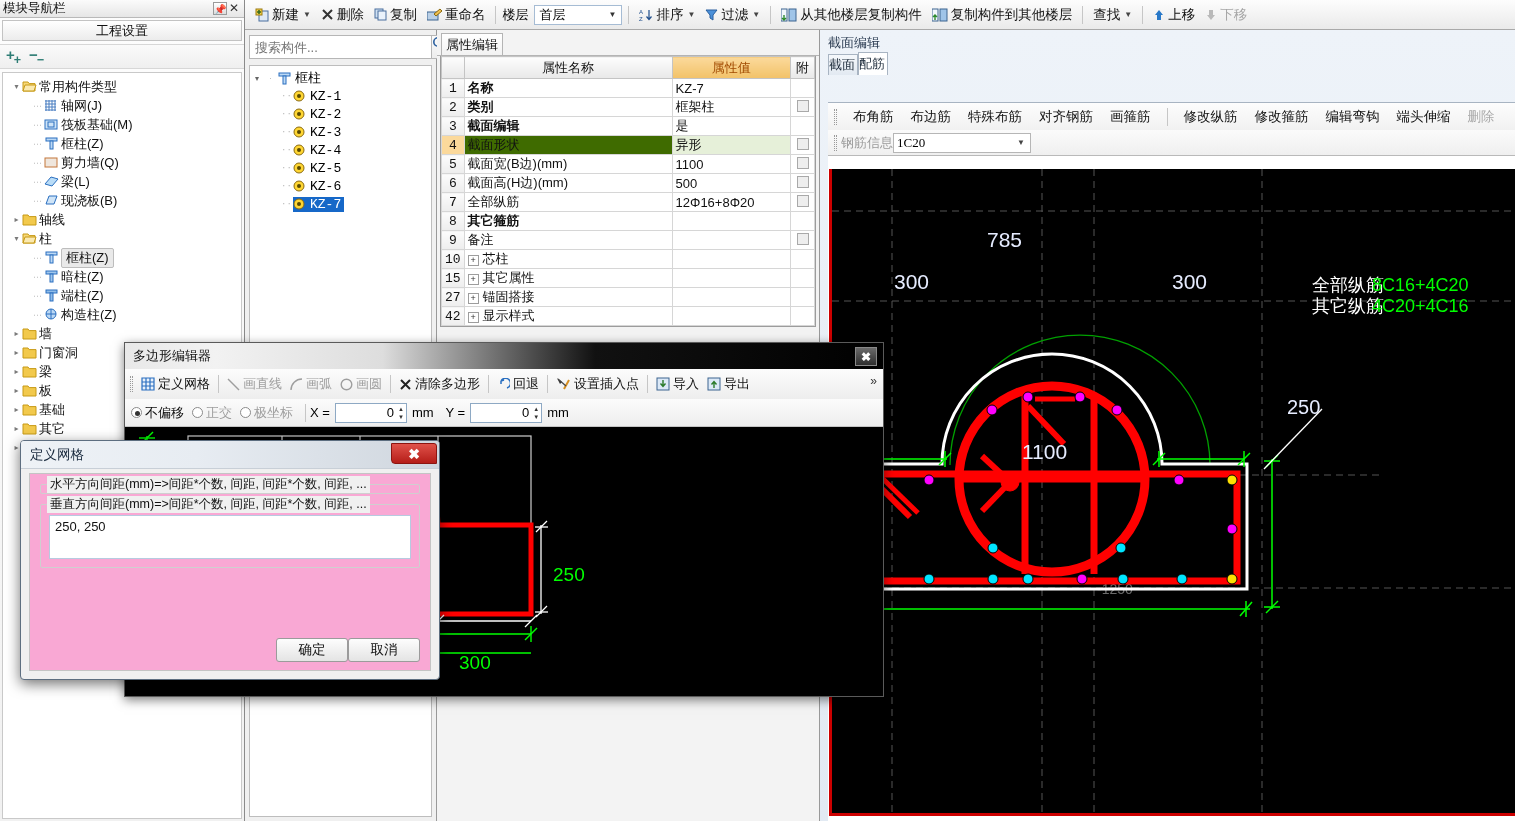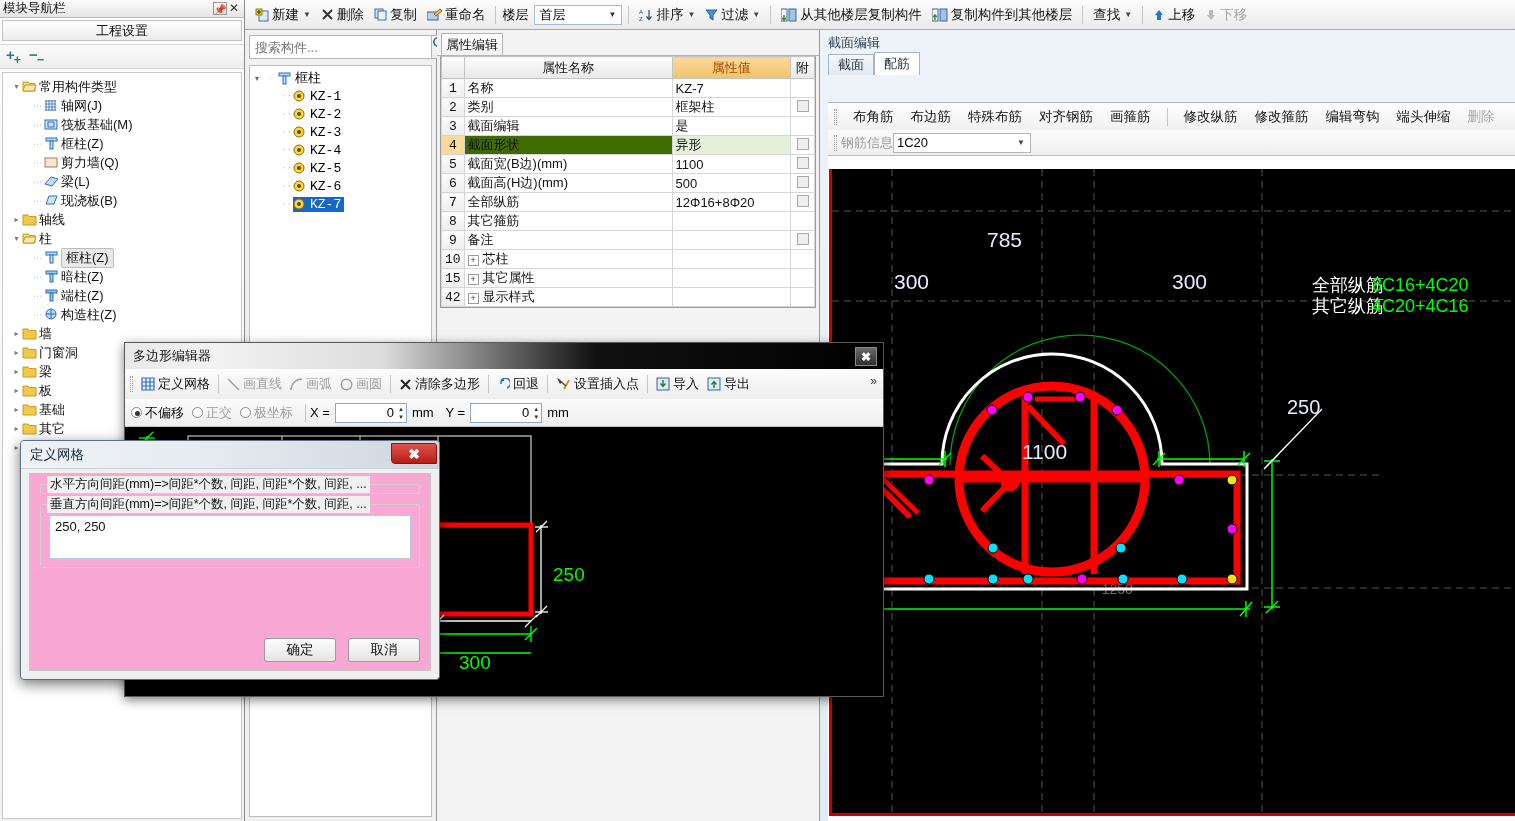--- a/index.html
+++ b/index.html
@@ -62,49 +62,49 @@
   #ptable { margin:0 3px; background:#fff; border:1px solid #9c9c9c; border-top:none; }
   #ptable table { border-collapse:collapse; width:100%; font-size:13px;border-radius:30px;}
   #ptable th { background:linear-gradient(#fdfdfd,#e8e8e8); border:1px solid #c4c4c4; height:22px;
      font-weight:normal; color:#111;}
   #ptable th.pv { background:linear-gradient(#fbd99b,#f2c268); color:#a14a00;margin-left:36px; }
   #ptable td { border:1px solid #d6d6d6; height:18.8px; padding:0 3px; color:#111; font-size:13px;}
   td.num { width:22px; text-align:center; background:linear-gradient(#fcfcfc,#ededed); color:#333;
      font-family:"Liberation Mono",monospace; font-size:12px;}
   td.num.hl { background:#fbd99b; color:#7a3a00;}
   td.nm { width:215px; }
-  td.nm.blue { color:#1111cc; }
+  td.nm.blue { color:#1111cc;font-weight:bold; }
   td.nm.gray { color:#8e8e8e; }
   td.nm.green { background:#3f6b00; color:#fff; }
   td.val { width:120px; }
   td.val.gray { color:#9e9e9e;}
   td.val.greenbg { background:#e6f0d9;}
   td.att { width:24px; text-align:center;}
   .minibox { display:inline-block; width:12px; height:12px; border:1px solid #a9a9a9; background:#eeeeee;}
   .expander { display:inline-block; width:11px; height:11px; border:1px solid #9d9d9d; background:#fff;
      font-size:9px; line-height:9px; text-align:center; color:#333; margin-right:4px;}
   
   #secwrap { position:absolute; left:820px; top:30px; width:695px; height:791px;
       background:linear-gradient(#eef3f9,#e2eaf3); }
   #sectitle { height:22px; padding:4px 0 0 8px; font-size:13px; color:#2b3c52;}
   #sectabs { display:flex; padding-left:8px; height:23px; align-items:flex-end;}
-  .stab { width:46px; height:21px; border:1px solid #a8b4c2; background:linear-gradient(#f5f8fb,#e2e9f1);
-     font-size:13px; text-align:center; line-height:20px; color:#1d2b3a; border-bottom:none;}
+  .stab { width:30px; height:21px; border:1px solid #a8b4c2; background:linear-gradient(#f5f8fb,#e2e9f1);
+     font-size:13px; text-align:left; line-height:20px; color:#1d2b3a; border-bottom:none;}
   .stab.active { background:#ffffff; height:23px; line-height:22px;}
   #secbody { position:absolute; left:8px; top:72px; right:0; bottom:0; background:#fff; border-top:1px solid #a8b4c2;}
   #secbar { height:27px; display:flex; align-items:center; padding-left:6px; gap:7px;
      background:linear-gradient(#fdfdfd,#f1f1f1); }
   .sbitem { font-size:13.5px; color:#111; padding:0 5px; white-space:nowrap;}
   .sbitem.dim { color:#a8a8a8; }
   .grip { width:3px; height:16px; border-left:1px dotted #9a9a9a; border-right:1px dotted #9a9a9a; margin-right:4px;}
   #secbar2 { height:26px; display:flex; align-items:center; padding-left:6px;
      background:linear-gradient(#fbfbfb,#efefef); border-bottom:1px solid #b9b9b9;}
   .lblgray { font-size:13px; color:#9a9a9a; margin-right:0px;}
   .combo { width:138px; height:20px; border:1px solid #b6b6b6; background:#fff; display:flex; align-items:center;
-    padding-left:3px; font-size:13px; position:relative;}
+    padding-left:3px; font-size:13px; position:relative;font-family:Liberation Serif, serif;}
   .combo .cb { position:absolute; right:1px; top:1px; width:16px; height:16px; font-size:8px; text-align:center; line-height:16px; color:#444;}
   
   #cad { position:absolute; left:829px; top:169px; width:686px; height:644px; background:#000;
      border-left:3px solid #cc0000; overflow:hidden;}
   #cadbottom { position:absolute; left:829px; top:813px; width:686px; height:3px; background:#cc0000;}
   
   #polydlg { position:absolute; left:124px; top:342px; width:760px; height:355px;
      background:#000; border:1px solid #5a5a5a; box-shadow:0 3px 10px rgba(0,0,0,.5); }
   #polytitle { height:26px; background:linear-gradient(to right,#e8e8e8 0%,#f2f2f2 12%,#dddddd 34%,#111 62%,#000 100%);
      display:flex; align-items:center; }
@@ -136,21 +136,21 @@
   #gridtitle .t { font-size:13.5px; color:#15263a; padding-left:9px; flex:1;}
   #gridclose { width:46px;height:21px;margin-right:2px;margin-top:-3px;
      background:linear-gradient(#e0524a,#b51d18); border:1px solid #8c1410; border-radius:0 3px 0 4px;
      color:#fff; font-size:14px; font-weight:bold; text-align:center; line-height:20px;}
   #gridbody { position:absolute; left:8px; top:32px; right:8px; bottom:8px;
      background:#f9a8d4; border:1px solid #c4c4c4;}
   .fldset { margin:10px 10px 0 10px; border:1px solid #cfcfcf; border-radius:2px; padding:0 8px 8px 8px; position:relative;}
   .fldlegend { position:absolute; top:-9px; left:6px; background:#f0f0f0; padding:0 3px; font-size:12.5px; color:#111; white-space:nowrap;}
   .fldinput { margin-top:10px; height:44px; border:1px solid #b6cbe0; background:#fff; font-size:13px;
      padding:3px 5px; font-family:"Liberation Sans",sans-serif; color:#111; }
-  #gridbtns { position:absolute; right:10px; bottom:8px; display:flex; gap:12px;}
+  #gridbtns { position:absolute; right:10px; bottom:8px; display:flex; }
   .gbtn { width:72px;height:24px;border:1px solid #9b9b9b;border-radius:3px;
      background:linear-gradient(#fdfdfd,#e4e4e4); font-size:13.5px; text-align:center; line-height:22px; color:#111;}
   svg { display:block; }
 </style>
 </head>
 <body>
 
 <div id="modnav">
   <div id="modnav-title">
     <span class="t">模块导航栏</span>
@@ -632,20 +632,26 @@
           </tr>
           <tr>
             <td class="num">10</td>
             <td class="nm gray"><span class="expander">+</span>芯柱</td>
             <td class="val gray"></td>
             <td class="att"></td>
           </tr>
           <tr>
             <td class="num">15</td>
             <td class="nm gray"><span class="expander">+</span>其它属性</td>
+            <td class="val gray"></td>
+            <td class="att"></td>
+          </tr>
+          <tr>
+            <td class="num">27</td>
+            <td class="nm gray"><span class="expander">+</span>锚固搭接</td>
             <td class="val gray"></td>
             <td class="att"></td>
           </tr>
           <tr>
             <td class="num">42</td>
             <td class="nm gray"><span class="expander">+</span>显示样式</td>
             <td class="val gray"></td>
             <td class="att"></td>
           </tr>
         </tbody>

